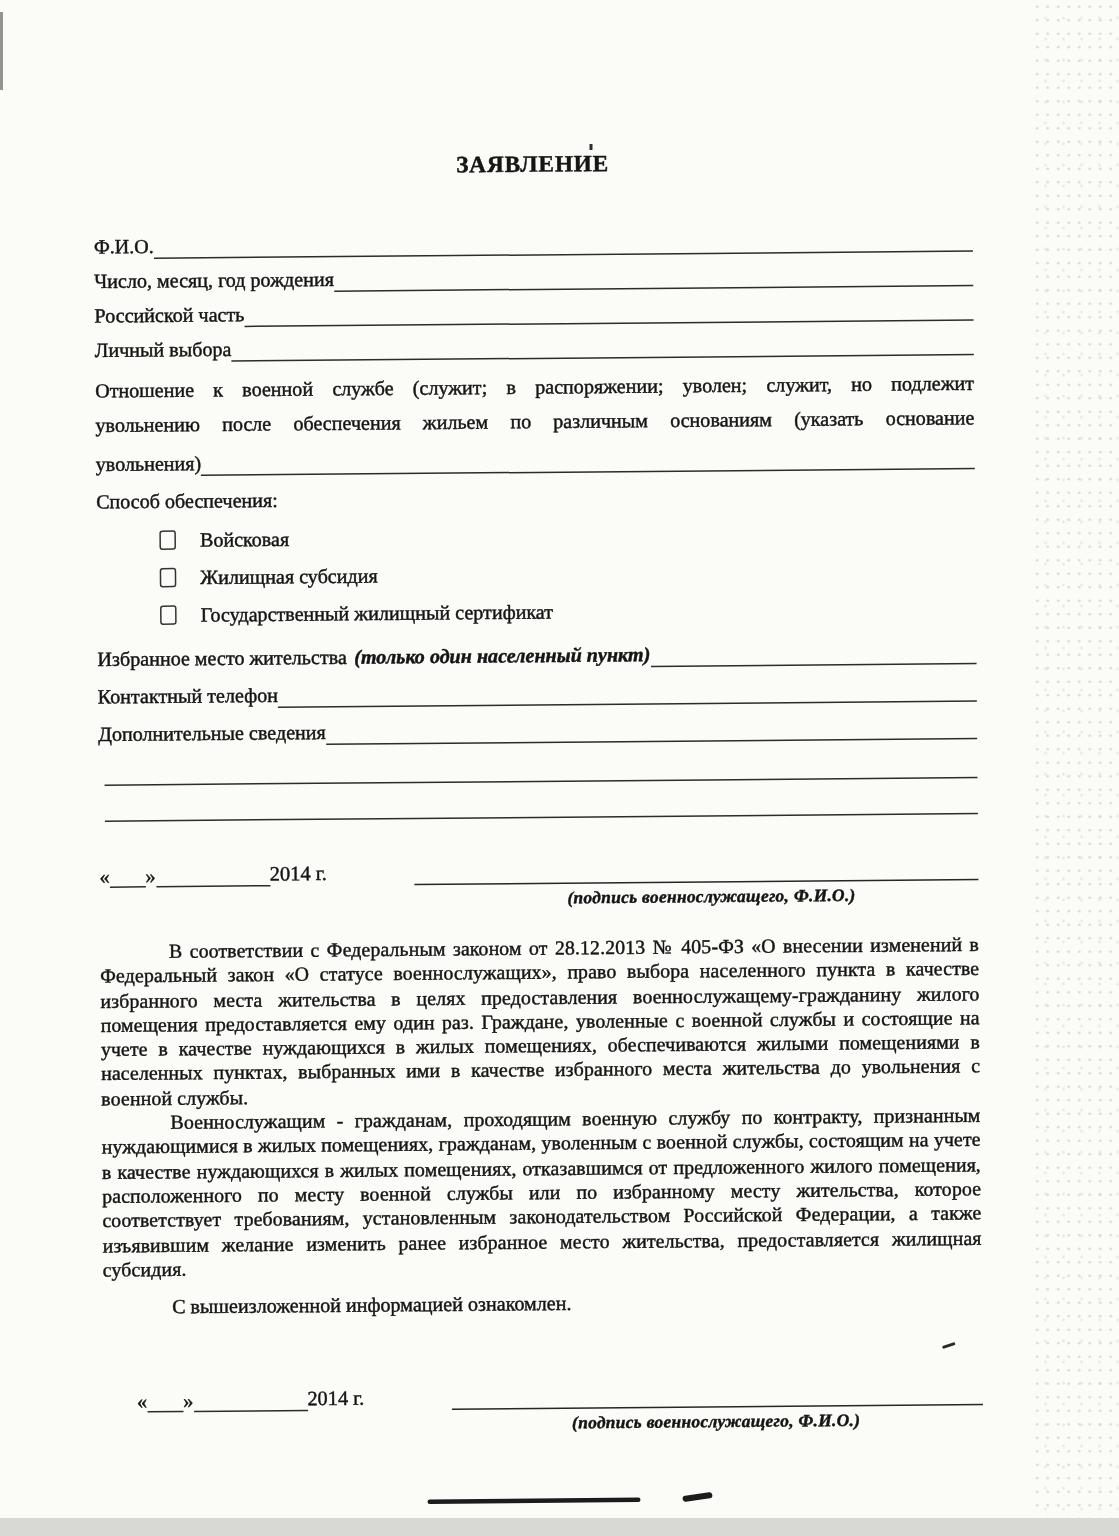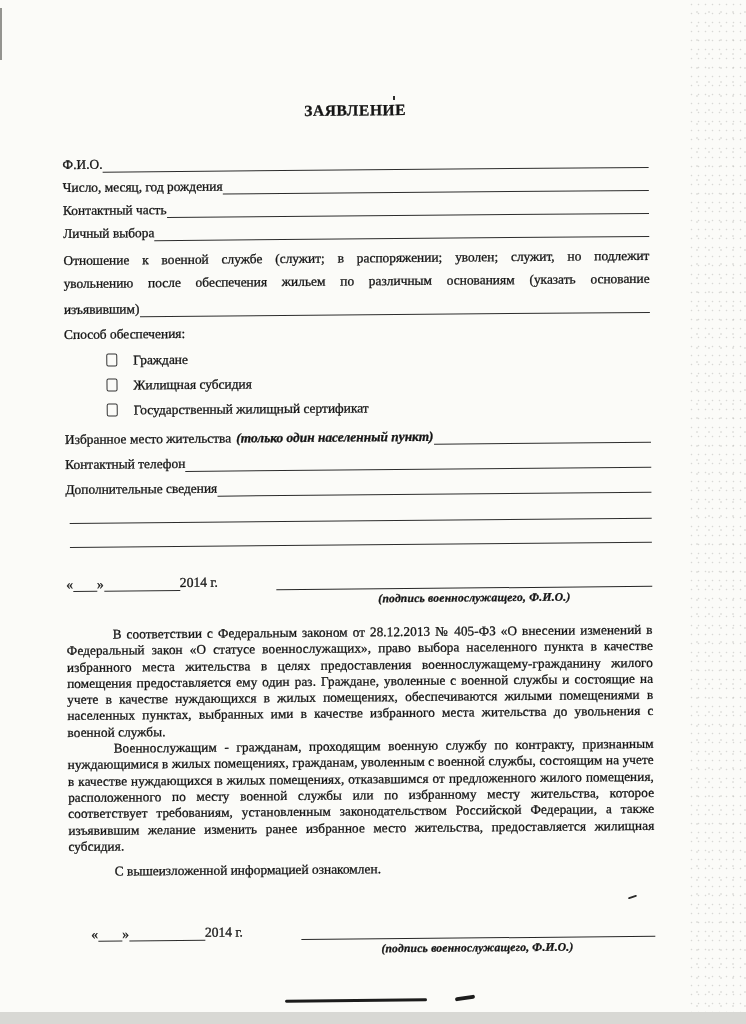--- a/index.html
+++ b/index.html
@@ -100,44 +100,44 @@
     <div class="fields">
       <div class="field-row">
         <span class="field-label">Ф.И.О.</span>
         <span class="fill"></span>
       </div>
       <div class="field-row">
         <span class="field-label">Число, месяц, год рождения</span>
         <span class="fill"></span>
       </div>
       <div class="field-row">
-        <span class="field-label">Контактный часть</span>
+        <span class="field-label">Российской часть</span>
         <span class="fill"></span>
       </div>
       <div class="field-row">
         <span class="field-label">Личный выбора</span>
         <span class="fill"></span>
       </div>
     </div>
 
     <div class="service">
       <div class="jline">Отношение к военной службе (служит; в распоряжении; уволен; служит, но подлежит</div>
       <div class="jline">увольнению после обеспечения жильем по различным основаниям (указать основание</div>
       <div class="lastline">
-        <span class="txt">изъявившим)</span>
+        <span class="txt">увольнения)</span>
         <span class="fill"></span>
       </div>
     </div>
 
     <div class="heading">Способ обеспечения:</div>
 
     <div class="options">
       <div class="option">
         <span class="checkbox"></span>
-        <span class="option-label">Граждане</span>
+        <span class="option-label">Войсковая</span>
       </div>
       <div class="option">
         <span class="checkbox"></span>
         <span class="option-label">Жилищная субсидия</span>
       </div>
       <div class="option">
         <span class="checkbox"></span>
         <span class="option-label">Государственный жилищный сертификат</span>
       </div>
     </div>

